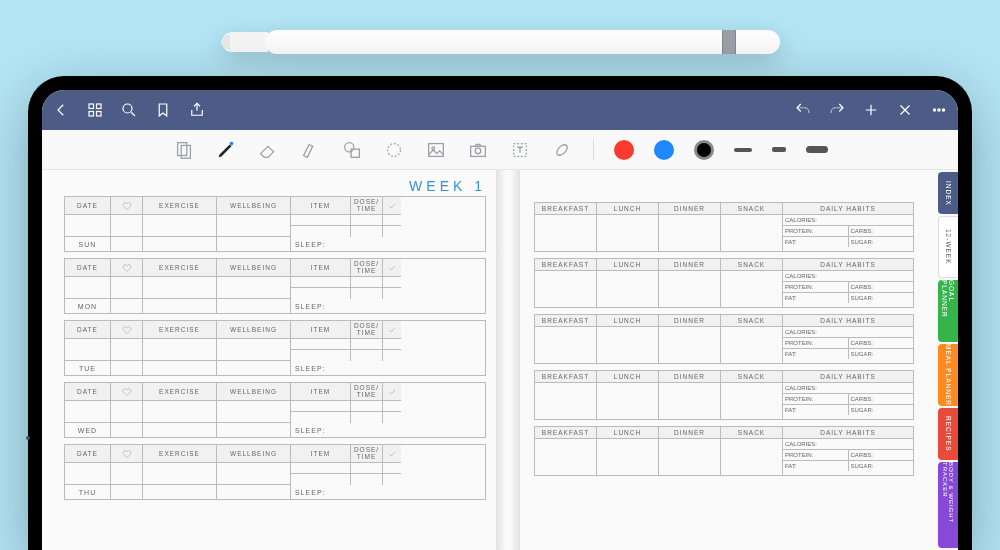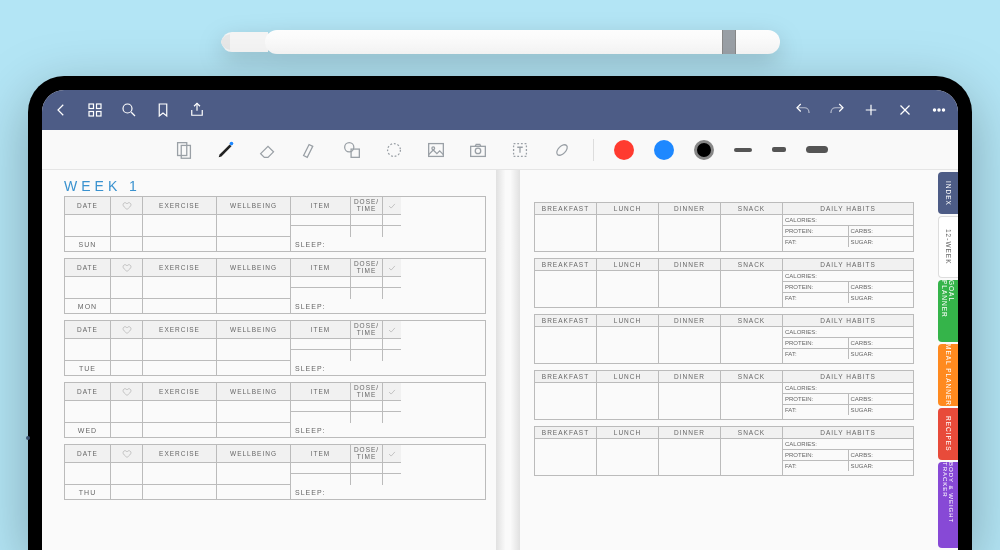--- a/index.html
+++ b/index.html
@@ -75,21 +75,21 @@
   }
   .page {
     flex:1; padding: 8px 10px 0 22px; overflow:hidden; position:relative;
   }
   .page.right { padding: 8px 2px 0 14px; }
   .gutter {
     width: 24px;
     background: linear-gradient(to right, rgba(0,0,0,.10), rgba(0,0,0,0) 40%, rgba(0,0,0,0) 60%, rgba(0,0,0,.10));
   }
   .week-title {
-    text-align:left; color:#3a92cf; letter-spacing:4px; font-size:14px;
+    text-align:right; color:#3a92cf; letter-spacing:4px; font-size:14px;
     font-weight:500; margin-bottom:2px;
   }
   
   .lday { border:1px solid #bbb; margin-bottom:6px; font-size:7px; color:#666; }
   .lrow { display:flex; }
   .lcell {
     border-right:1px solid #bbb; border-bottom:1px solid #bbb;
     padding:2px 3px; letter-spacing:1px; text-align:center;
     display:flex; align-items:center; justify-content:center;
   }

